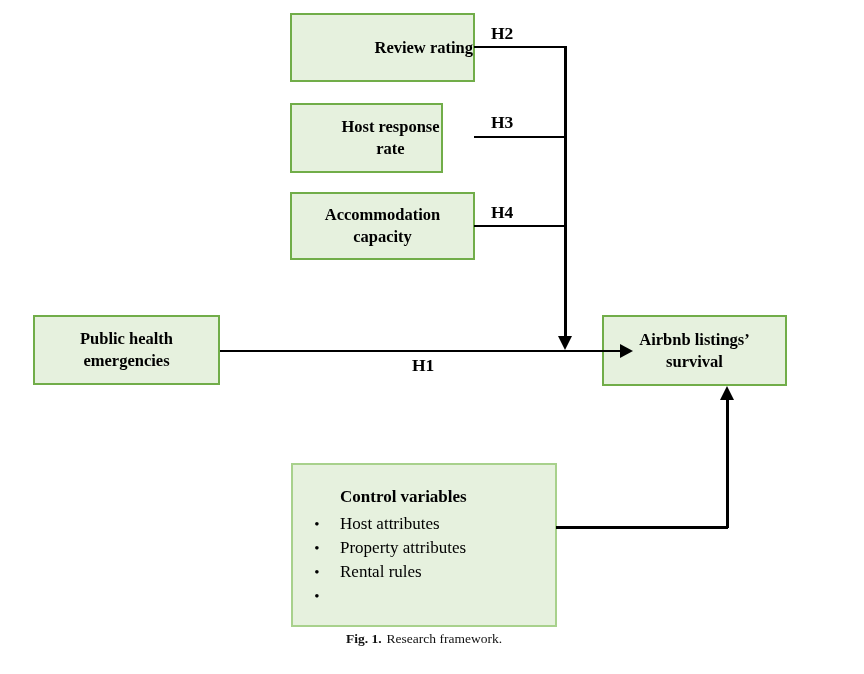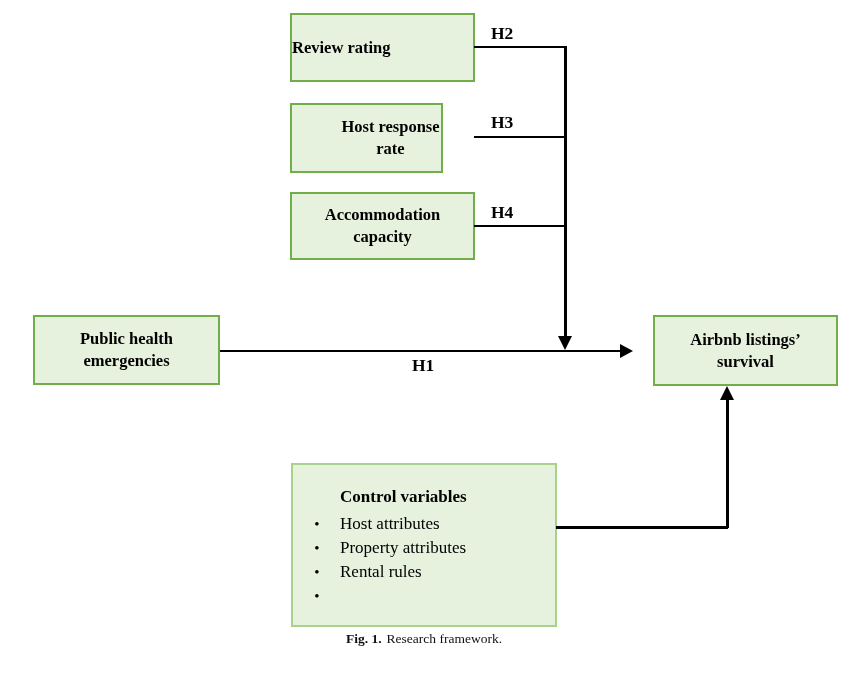--- a/index.html
+++ b/index.html
@@ -13,31 +13,31 @@
     overflow: hidden;
   }
   
   .box {
     position: absolute;
     background: #e6f1de;
     border: 2.5px solid #71ad49;
     box-sizing: border-box;
     display: flex;
     align-items: center;
-    justify-content: flex-start;
+    justify-content: flex-end;
     text-align: center;
     font-weight: 700;
     font-size: 16.5px;
     line-height: 1.32;
   }
   #b-review { left: 290px; top: 13px;  width: 185px; height: 69px; }
   #b-host   { left: 290px; top: 103px; width: 153px; height: 70px; padding-left: 48px; }
   #b-accom  { left: 290px; top: 192px; width: 185px; height: 68px; padding: 12px 28px; }
   #b-public { left: 33px;  top: 315px; width: 187px; height: 70px; padding: 13px 32px; }
-  #b-airbnb { left: 653px; top: 315px; width: 185px; height: 71px; padding: 0 28px; }
+  #b-airbnb { left: 602px; top: 315px; width: 185px; height: 71px; padding: 0 28px; }
 
   #b-control {
     left: 291px; top: 445px; width: 266px; height: 164px;
     border-color: #a8d18c;
     display: block;
     text-align: left;
     font-weight: 400;
     font-size: 17px;
     padding: 21px 8px 0 14px;
     margin-top: 18px;

